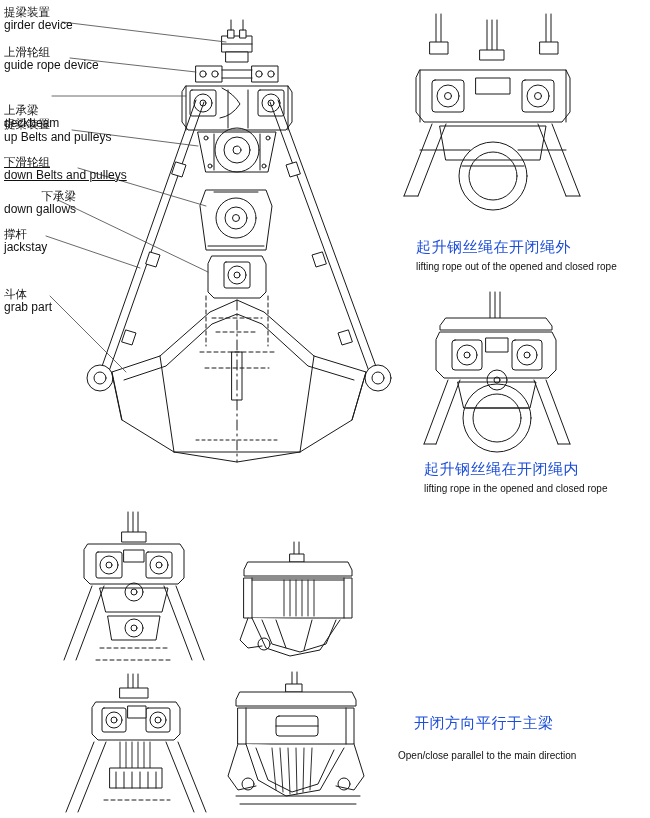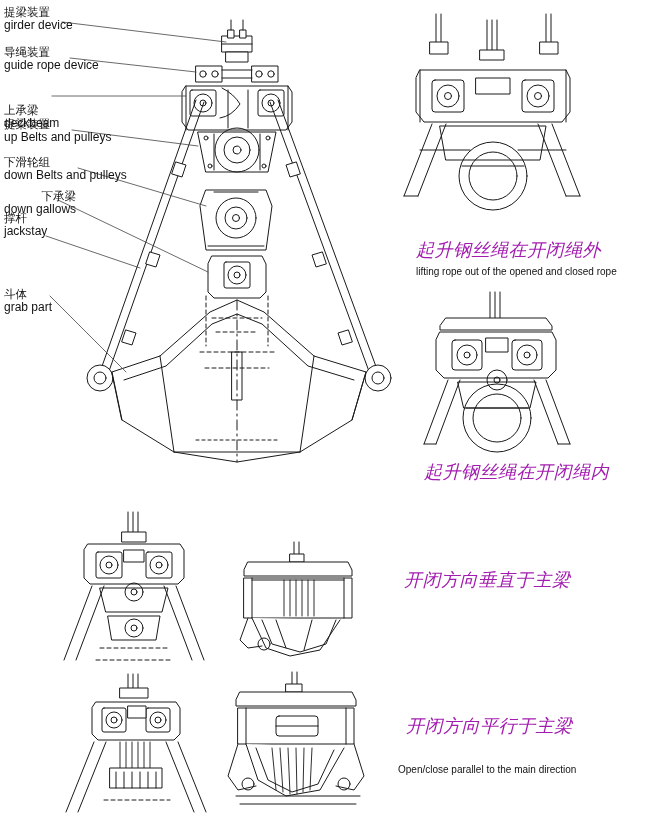--- a/index.html
+++ b/index.html
@@ -13,21 +13,21 @@
   }
   .stage{position:absolute;left:0;top:0;width:650px;height:818px;}
 
   
   .callout{position:absolute;line-height:1.12;}
   .callout .cn{font-size:11.5px;color:#111;white-space:nowrap;font-weight:400;}
   .callout .en{font-size:12px;color:#111;white-space:nowrap;}
 
   
   .caption{position:absolute;text-align:left;}
-  .caption .cn{font-size:18px;color:#a21caf;white-space:nowrap;letter-spacing:.5px;font-style:italic;}
+  .caption .cn{font-size:15px;color:#1d4ed8;white-space:nowrap;letter-spacing:.5px;}
   .caption .en{font-size:10px;color:#111;white-space:nowrap;margin-top:4px;}
 
   
   svg.lines{position:absolute;left:0;top:0;width:650px;height:818px;pointer-events:none;}
 </style>
 </head>
 <body>
 
 <div class="stage">
 
@@ -316,66 +316,66 @@
       </g>
     </g>
   </svg>
 
   <div class="callout" style="left:4px;top:6px;">
     <div class="cn">提梁装置</div>
     <div class="en">girder device</div>
   </div>
 
   <div class="callout" style="left:4px;top:46px;">
-    <div class="cn">导绳装置</div>
+    <div class="cn">上滑轮组</div>
 
     <div class="en">guide rope device</div>
   </div>
 
   <div class="callout" style="left:4px;top:84px;margin-top:20px;">
     <div class="cn">上承梁</div>
     <div class="en">deckbeam</div>
   </div>
 
   <div class="callout" style="left:4px;top:118px;">
     <div class="cn">提梁装置</div>
     <div class="en">up Belts and pulleys</div>
   </div>
 
-  <div class="callout" style="left:4px;top:156px;">
+  <div class="callout" style="left:4px;top:156px;text-decoration:underline;">
     <div class="cn">下滑轮组</div>
     <div class="en">down Belts and pulleys</div>
   </div>
 
   <div class="callout" style="left:4px;top:190px;text-align:right;">
     <div class="cn">下承梁</div>
     <div class="en">down gallows</div>
   </div>
 
-  <div class="callout" style="left:4px;top:212px;">
+  <div class="callout" style="left:4px;top:228px;">
     <div class="cn">撑杆</div>
     <div class="en">jackstay</div>
   </div>
 
   <div class="callout" style="left:4px;top:288px;">
     <div class="cn">斗体</div>
     <div class="en">grab part</div>
   </div>
 
   <div class="caption" style="left:416px;top:238px;width:232px;">
     <div class="cn">起升钢丝绳在开闭绳外</div>
     <div class="en">lifting rope out of  the opened and closed rope</div>
   </div>
 
   <div class="caption" style="left:424px;top:460px;width:226px;">
     <div class="cn">起升钢丝绳在开闭绳内</div>
+    <div class="en">lifting rope in the opened and closed rope</div>
   </div>
 
   <div class="caption" style="left:370px;top:568px;width:280px;">
-    <div class="cn" style="margin-left:34px;">开闭方向垂直于主梁</div>
   </div>
 
   <div class="caption" style="left:398px;top:714px;width:252px;">
-    <div class="cn" style="margin-left:8px;">开闭方向平行于主梁</div>
-    <div class="en" style="margin-top:26px;">Open/close parallel to the main direction</div>
+    <div class="cn" style="margin-left:16px;">开闭方向平行于主梁</div>
+    <div class="en" style="margin-top:17px;">Open/close parallel to the main direction</div>
   </div>
 
 </div>
 
 </body></html>

